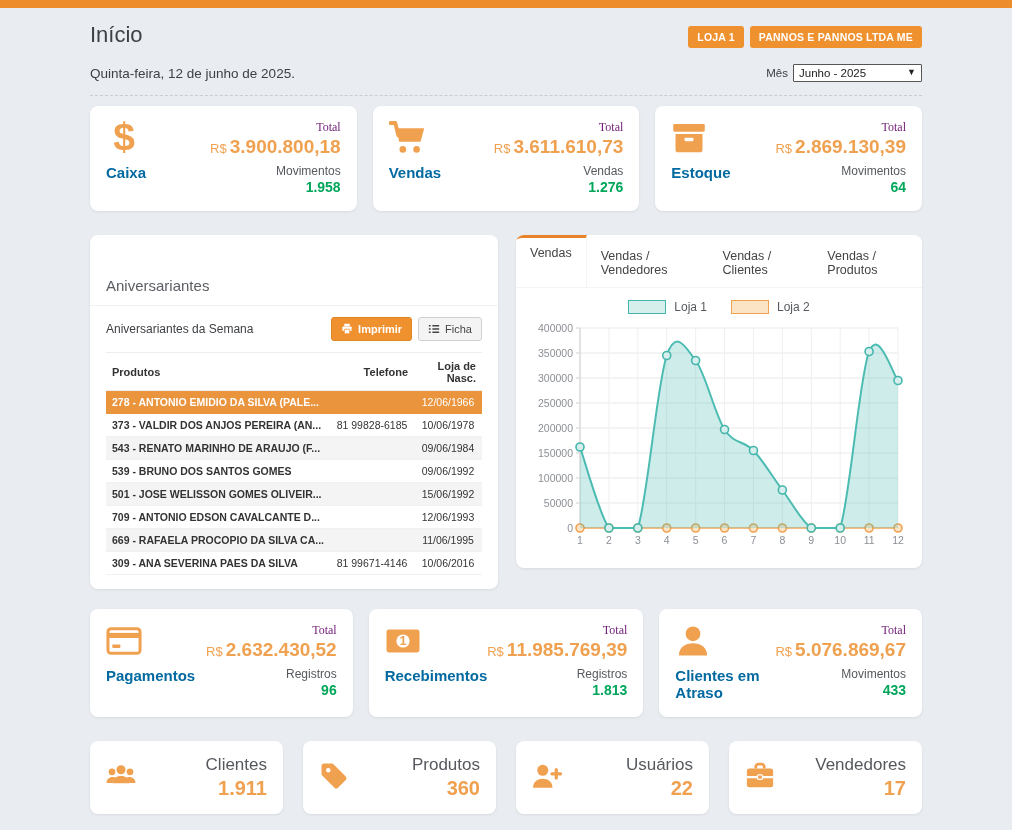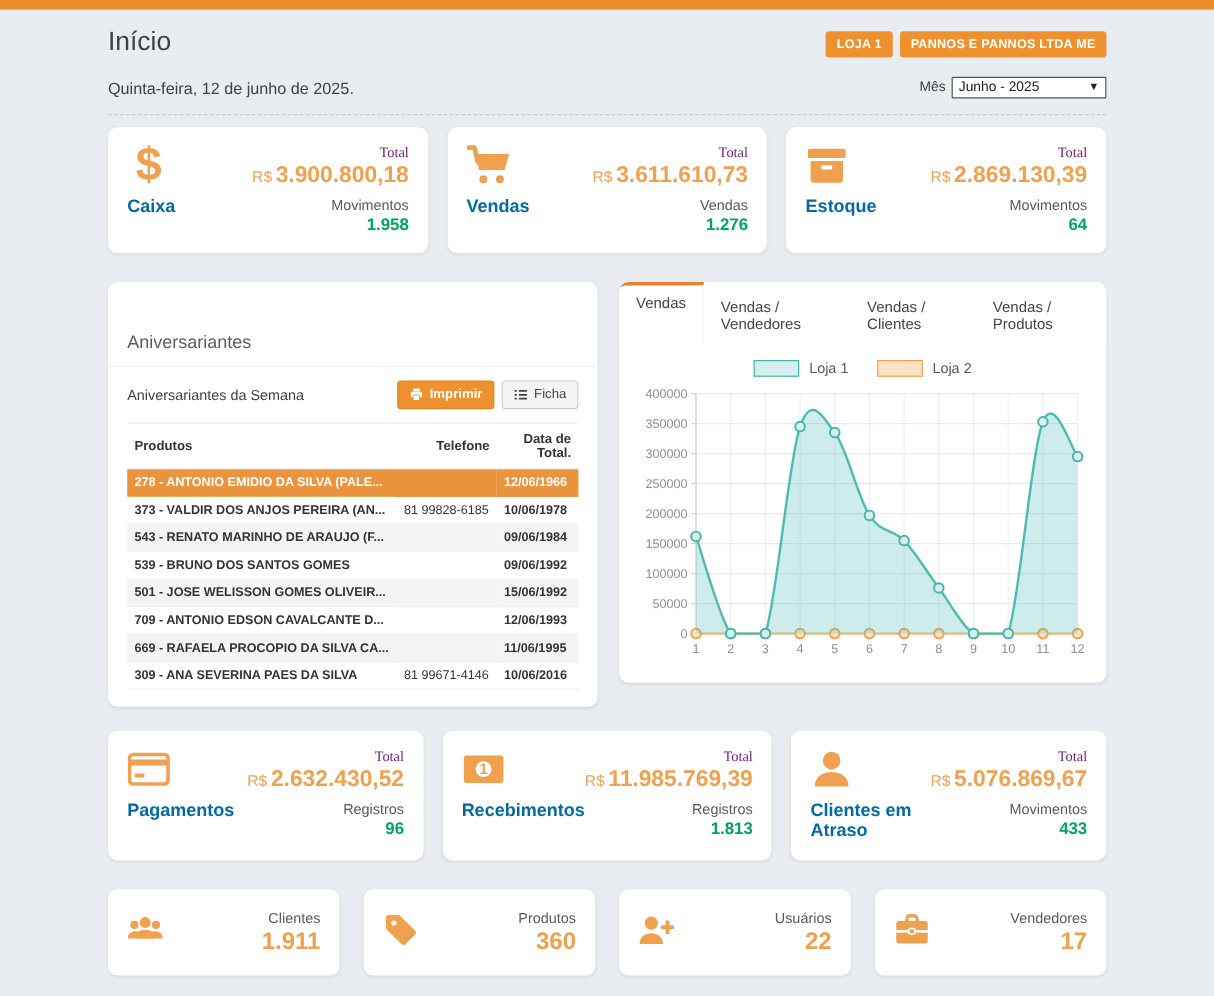--- a/index.html
+++ b/index.html
@@ -69,21 +69,21 @@
   .btn svg { width:12px; height:12px; }
 
   table.bdays { width:100%; border-collapse:collapse; font-size:10.5px; color:#333; }
   .bdays-wrap { padding:0 16px 14px; }
   table.bdays th { text-align:left; font-size:11px; padding:7px 6px 6px; border-top:1px solid #eee; border-bottom:1px solid #eee; color:#333; }
   table.bdays th.col-tel { text-align:right; }
   table.bdays th.col-date { text-align:right; }
   table.bdays td { padding:5px 6px; border-bottom:1px solid #f1f1f1; }
   table.bdays td.cell-cliente { font-weight:bold; white-space:nowrap; overflow:hidden; }
   table.bdays td.cell-tel { text-align:center; white-space:nowrap; }
-  table.bdays td.cell-date { text-align:left; white-space:nowrap;font-weight:bold; }
+  table.bdays td.cell-date { text-align:center; white-space:nowrap; }
   tr.striped { background:#f4f4f4; }
   tr.selected { background:#ea943d; color:#fff; }
   tr.selected td { border-bottom-color:#ea943d; }
 
   
   .chart-panel { width:406px; overflow:hidden; }
   .tabs { display:flex; border-bottom:1px solid #f4f4f4; border-radius:8px 8px 0 0; background:#fff; }
   .tab { padding:11px 14px 10px; font-size:12.5px; color:#444; cursor:pointer; border-top:3px solid transparent; margin-top:0; }
   .tab.active { border-top:3px solid #e8832a; border-right:1px solid #f4f4f4; padding-top:8px; font-weight:normal; border-radius:6px 0 0 0; }
   .chart-body { padding:10px 16px 12px; }
@@ -91,21 +91,21 @@
   .legend-item { display:flex; align-items:center; gap:8px; font-size:12px; color:#55595e; }
   .legend-swatch { width:38px; height:14px; border:1.5px solid; }
 
   
   .count-row { display:flex; gap:20px; margin-top:24px; }
   .count-card { flex:1; background:#fff; border-radius:8px; box-shadow:0 1px 3px rgba(0,0,0,.08);
     padding:14px 16px; display:flex; justify-content:space-between; align-items:center; min-height:72px; }
   .count-icon { color:#f0a150; }
   .count-icon svg { width:30px; height:30px; }
   .count-right { text-align:right; }
-  .count-label { font-size:12px; color:#55595e; }
+  .count-label { font-size:17px; color:#55595e; }
   .count-value { font-size:20px; font-weight:bold; color:#f0a150; margin-top:2px; }
 
   .hidden-defs { position:absolute; width:0; height:0; overflow:hidden; }
 </style>
 </head>
 <body>
 
 <svg class="hidden-defs" xmlns="http://www.w3.org/2000/svg" aria-hidden="true">
   <defs>
     <symbol id="dollar-icon" viewBox="0 0 24 24">
@@ -276,21 +276,21 @@
         <table class="bdays">
           <colgroup>
               <col style="width:54%">
               <col style="width:24%">
               <col style="width:22%">
             </colgroup>
           <thead>
             <tr>
               <th>Produtos</th>
               <th class="col-tel">Telefone</th>
-              <th class="col-date">Data de Total.</th>
+              <th class="col-date">Loja de Nasc.</th>
             </tr>
           </thead>
           <tbody id="bdays-body">
               <tr class="selected">
                 <td class="cell-cliente">278 - ANTONIO EMIDIO DA SILVA (PALE...</td>
                 <td class="cell-tel"></td>
                 <td class="cell-date">12/06/1966</td>
               </tr>
               <tr>
                 <td class="cell-cliente">373 - VALDIR DOS ANJOS PEREIRA (AN...</td>

